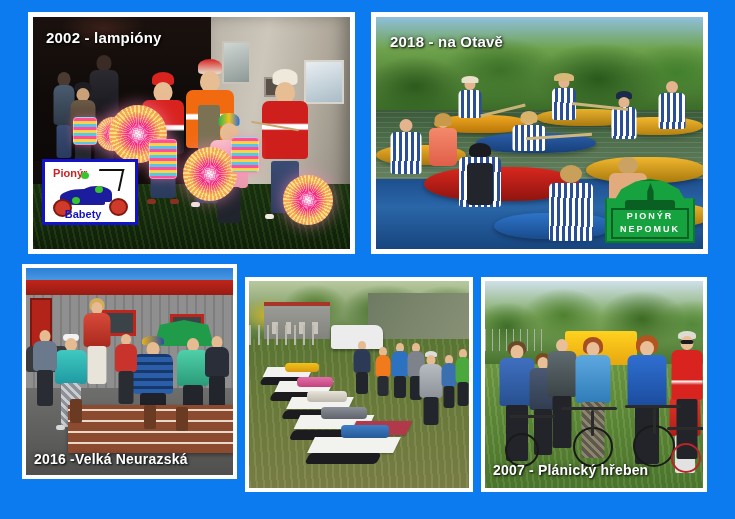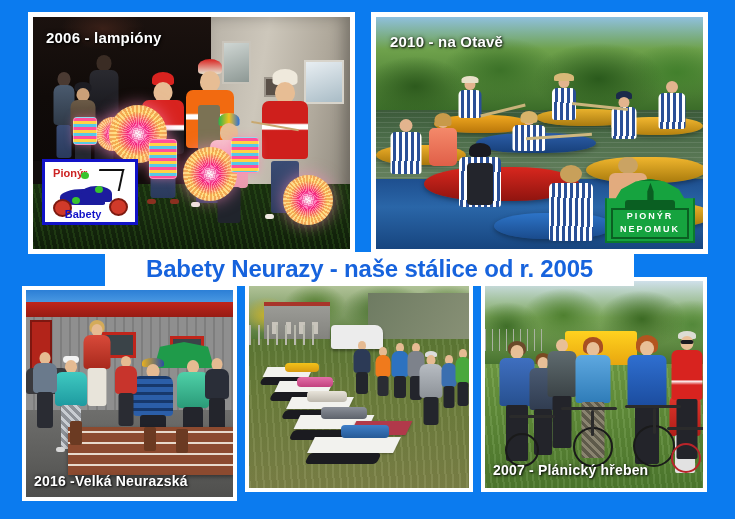--- a/index.html
+++ b/index.html
@@ -261,21 +261,21 @@
 
       <div class="lantern" style="left:63px;top:100px;width:34px;height:34px;"></div>
       <div class="lantern" style="left:76px;top:88px;width:58px;height:58px;"></div>
       <div class="lantern" style="left:150px;top:130px;width:54px;height:54px;"></div>
       <div class="lantern" style="left:250px;top:158px;width:50px;height:50px;"></div>
       <div class="drum" style="left:40px;top:100px;width:22px;height:26px;"></div>
       <div class="drum" style="left:116px;top:122px;width:26px;height:38px;"></div>
       <div class="drum" style="left:198px;top:120px;width:26px;height:34px;"></div>
       <div style="position:absolute;left:218px;top:108px;width:48px;height:2px;background:#c8a870;transform:rotate(10deg);"></div>
 
-      <div class="caption" style="left:13px;top:12px;font-size:15px;">2006 - lampióny</div>
+      <div class="caption" style="left:13px;top:12px;font-size:15px;">2002 - lampióny</div>
 
       <div id="logo1" style="left:9px;top:142px;width:96px;height:66px;">
         <div class="lg-pionyr" style="font-size:11px;">Pionýr</div>
         <div class="mo-body"></div>
         <div class="mo-body2"></div>
         <div class="wh l"></div>
         <div class="wh r"></div>
         <div class="hb"></div>
         <div class="gdot" style="left:40%;top:16%;"></div>
         <div class="gdot" style="left:56%;top:40%;"></div>
@@ -345,34 +345,34 @@
       </div>
       <div class="paddler" style="left:232px;top:140px;width:40px;height:60px;">
         <div style="position:absolute;left:50%;transform:translateX(-50%);top:0;width:20px;height:17px;border-radius:50%;background:#caa363;"></div>
         <div style="position:absolute;left:50%;transform:translateX(-50%);top:16px;width:38px;height:42px;border-radius:6px;background:#e2ab7e;"></div>
       </div>
 
       <div style="position:absolute;left:104px;top:92px;width:46px;height:3px;background:#c9b27a;transform:rotate(-14deg);"></div>
       <div style="position:absolute;left:196px;top:88px;width:56px;height:3px;background:#cbb47d;transform:rotate(6deg);"></div>
       <div style="position:absolute;left:150px;top:118px;width:66px;height:3px;background:#cdb77f;transform:rotate(-4deg);"></div>
 
-      <div class="caption" style="left:14px;top:16px;font-size:15px;">2010 - na Otavě</div>
+      <div class="caption" style="left:14px;top:16px;font-size:15px;">2018 - na Otavě</div>
 
       <div id="logo2" style="left:229px;top:162px;width:90px;height:64px;">
         <div class="bg"></div>
         <div class="tower"></div>
         <div class="base"></div>
         <div class="inner"></div>
         <div class="t1" style="top:50%;font-size:9px;">PIONÝR</div>
         <div class="t2" style="top:70%;font-size:9px;">NEPOMUK</div>
       </div>
     </div>
   </div>
 
-  <div class="frame" style="left:22px;top:286px;width:215px;height:215px;padding:4px;">
+  <div class="frame" style="left:22px;top:264px;width:215px;height:215px;padding:4px;">
     <div class="photo" id="ph3" style="left:4px;top:4px;width:207px;height:207px;">
       <div class="sky"></div>
       <div class="roof"></div>
       <div class="hall"></div>
       <div class="door" style="left:4px;top:30px;width:22px;height:52px;"></div>
       <div class="win" style="left:76px;top:42px;width:34px;height:26px;"></div>
       <div class="win" style="left:144px;top:46px;width:34px;height:28px;"></div>
       <div class="ground"></div>
       <div class="tent" style="left:128px;top:52px;width:60px;height:26px;"></div>
       <div style="position:absolute;left:0;top:78px;width:44px;height:26px;background:#3a3a3e;border-radius:6px 8px 3px 3px;"></div>
@@ -572,17 +572,14 @@
       </div>
       <div class="bike" style="left:182px;top:142px;width:50px;height:50px;">
         <div class="wheel" style="left:4px;bottom:0;width:30px;height:30px;border-color:#b8242a;"></div>
         <div class="bar" style="left:0;top:4px;width:40px;height:3px;"></div>
       </div>
 
       <div class="caption" style="left:8px;bottom:10px;font-size:14px;">2007 - Plánický hřeben</div>
     </div>
   </div>
 
-  <div id="banner" style="left:105px;top:252px;width:529px;height:34px;">
-    <span style="font-size:24px;">Babety Neurazy - naše stálice od r. 2005</span>
-  </div>
 
 </div>
 
 </body></html>

